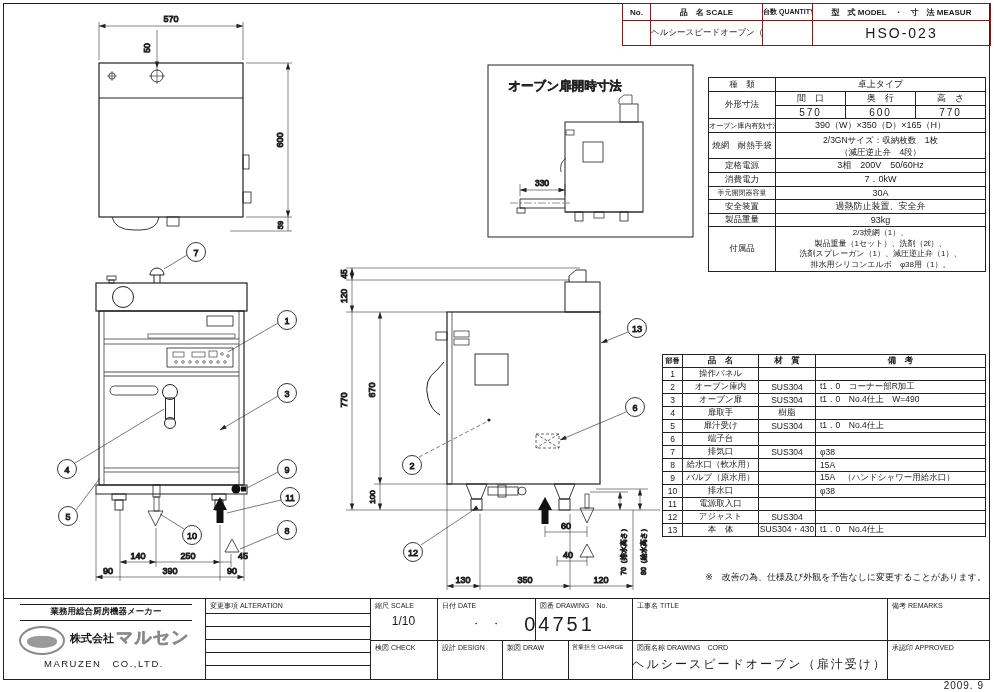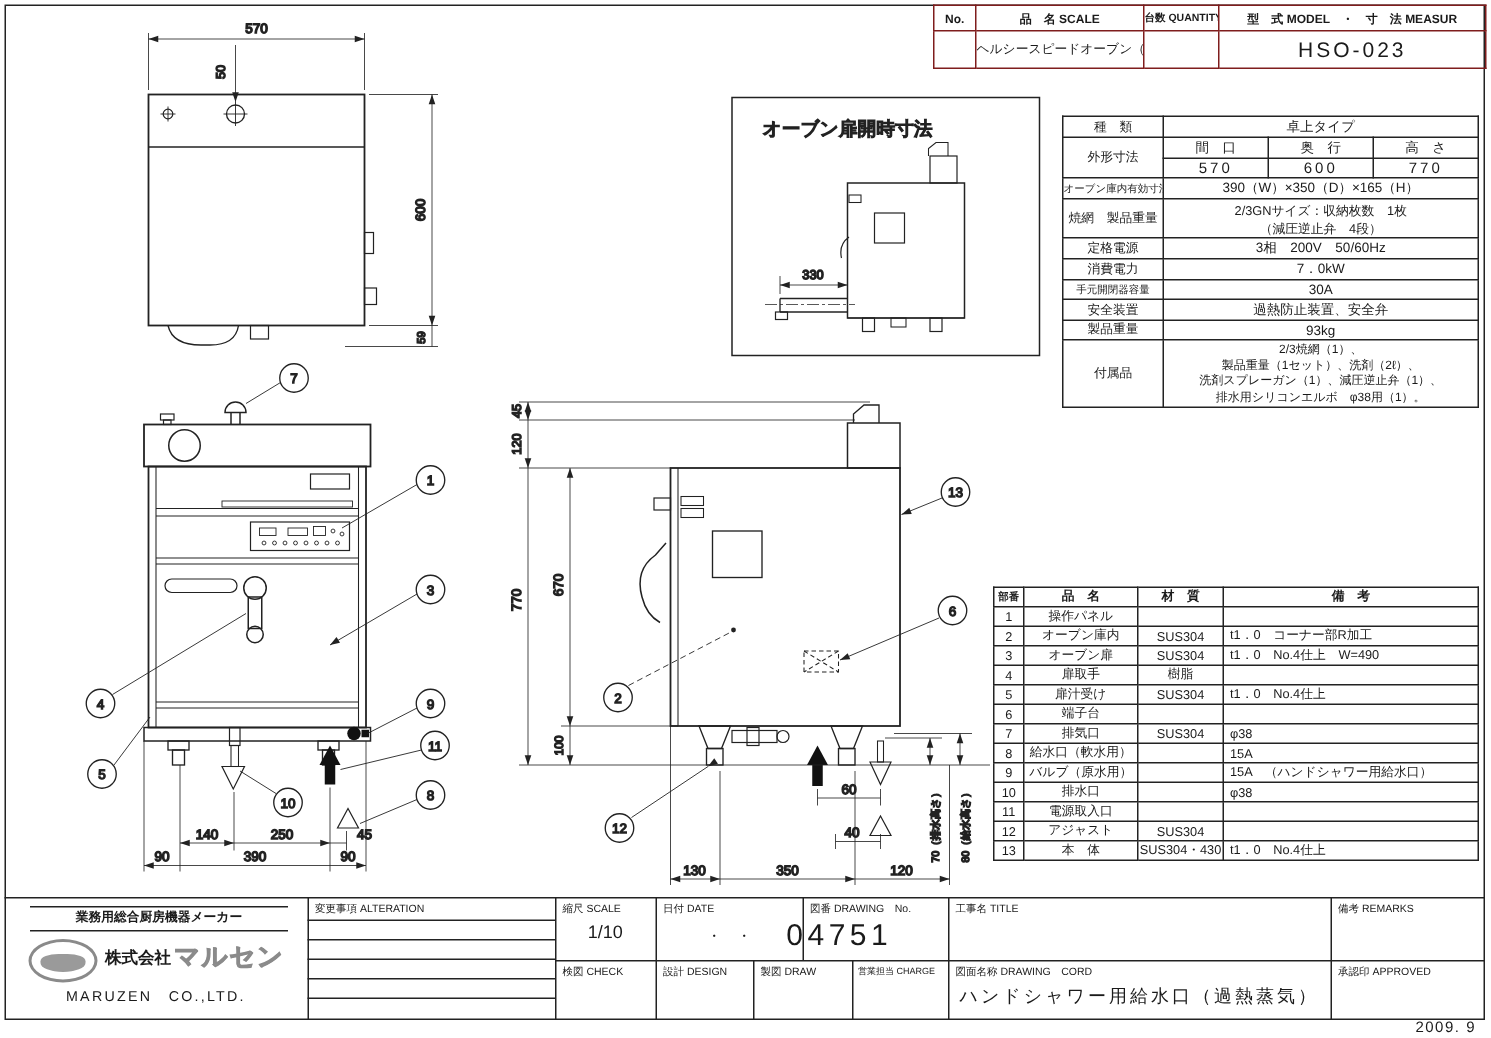--- a/index.html
+++ b/index.html
@@ -23,21 +23,21 @@
   .spec td.lbl { font-size:8.5px; }
   .spec td.small { font-size:7px; }
   .spec tr.r13 td { height:13px; }
   .spec tr.r26 td { height:26px; }
   .spec tr.r45 td { height:45px; }
   .spec .two-line { line-height:12px; font-size:8.5px; }
   .spec .acc { line-height:10.5px; font-size:8px; white-space:normal; }
   .spec .num { font-size:10px; letter-spacing:2px; }
 
   
-  .parts { position:absolute; left:662px; top:354px; width:323px; border-collapse:collapse; table-layout:fixed;margin-top:37px; }
+  .parts { position:absolute; left:662px; top:354px; width:323px; border-collapse:collapse; table-layout:fixed; }
   .parts td { border:1px solid #222; font-size:8.5px; text-align:center; vertical-align:middle; height:12.4px; overflow:hidden; white-space:nowrap; }
   .parts td.rm { text-align:left; padding-left:4px; }
   .parts tr.h td { font-weight:bold; }
 
   .note { position:absolute; left:660px; top:571px; width:326px; font-size:9px; text-align:right; white-space:nowrap; }
 
   
   .tb-line { position:absolute; background:#222; }
   .tb-label { position:absolute; font-size:7px; white-space:nowrap; }
   .tb-val { position:absolute; text-align:center; white-space:nowrap; }
@@ -427,21 +427,21 @@
     <tr class="r13">
           <td class="num">570</td>
       <td class="num">600</td>
       <td class="num">770</td>
         </tr>
     <tr class="r13">
           <td class="small">オーブン庫内有効寸法</td>
       <td colspan="3">390（W）×350（D）×165（H）</td>
         </tr>
     <tr class="r26">
-          <td class="lbl">焼網　製品重量</td>
+          <td class="lbl">焼網　耐熱手袋</td>
       <td colspan="3" class="two-line"><span>2/3GNサイズ：収納枚数　1枚</span><br><span>（減圧逆止弁　4段）</span></td>
         </tr>
     <tr class="r13">
           <td class="lbl">定格電源</td>
       <td colspan="3">3相　200V　50/60Hz</td>
         </tr>
     <tr class="r13">
           <td class="lbl">消費電力</td>
       <td colspan="3">7．0kW</td>
         </tr>
@@ -552,20 +552,21 @@
         </tr>
     <tr>
           <td>13</td>
           <td>本　体</td>
           <td>SUS304・430</td>
           <td class="rm">t1．0　No.4仕上</td>
         </tr>
   </tbody>
     </table>
 
+  <div class="note">※　改善の為、仕様及び外観を予告なしに変更することがあります。</div>
 
   <div>
 
     <div class="tb-line" style="left:3px;top:598px;width:987px;height:1px"></div>
     <div class="tb-line" style="left:370px;top:640px;width:620px;height:1px"></div>
     <div class="tb-line" style="left:205px;top:598px;width:1px;height:82px"></div>
     <div class="tb-line" style="left:370px;top:598px;width:1px;height:82px"></div>
     <div class="tb-line" style="left:437px;top:598px;width:1px;height:82px"></div>
     <div class="tb-line" style="left:535px;top:598px;width:1px;height:42px"></div>
     <div class="tb-line" style="left:502px;top:640px;width:1px;height:40px"></div>
@@ -586,21 +587,21 @@
     <div class="tb-val" style="left:437px;top:617px;width:98px;font-size:10px">・　・</div>
     <div class="tb-label" style="left:540px;top:601px">図番 DRAWING　No.</div>
     <div class="tb-val" style="left:511px;top:613px;width:97px;font-size:20px;letter-spacing:3px">04751</div>
     <div class="tb-label" style="left:637px;top:601px">工事名 TITLE</div>
     <div class="tb-label" style="left:892px;top:601px">備考 REMARKS</div>
     <div class="tb-label" style="left:375px;top:643px">検図 CHECK</div>
     <div class="tb-label" style="left:442px;top:643px">設計 DESIGN</div>
     <div class="tb-label" style="left:507px;top:643px">製図 DRAW</div>
     <div class="tb-label" style="left:572px;top:643px;font-size:6px">営業担当 CHARGE</div>
     <div class="tb-label" style="left:637px;top:643px">図面名称 DRAWING　CORD</div>
-    <div class="tb-val" style="left:632px;top:656px;width:255px;font-size:12px;letter-spacing:2px">ハンドシャワー用給水口（過熱蒸気）</div>
+    <div class="tb-val" style="left:632px;top:656px;width:255px;font-size:12px;letter-spacing:2px">ヘルシースピードオーブン（扉汁受け）</div>
     <div class="tb-label" style="left:892px;top:643px">承認印 APPROVED</div>
   </div>
 
   <div>
     <div class="tagline">業務用総合厨房機器メーカー</div>
     <div class="logo-oval">
         <div class="logo-blob"></div>
       </div>
     <div class="co-prefix">株式会社</div>
     <div class="co-brand">マルセン</div>

